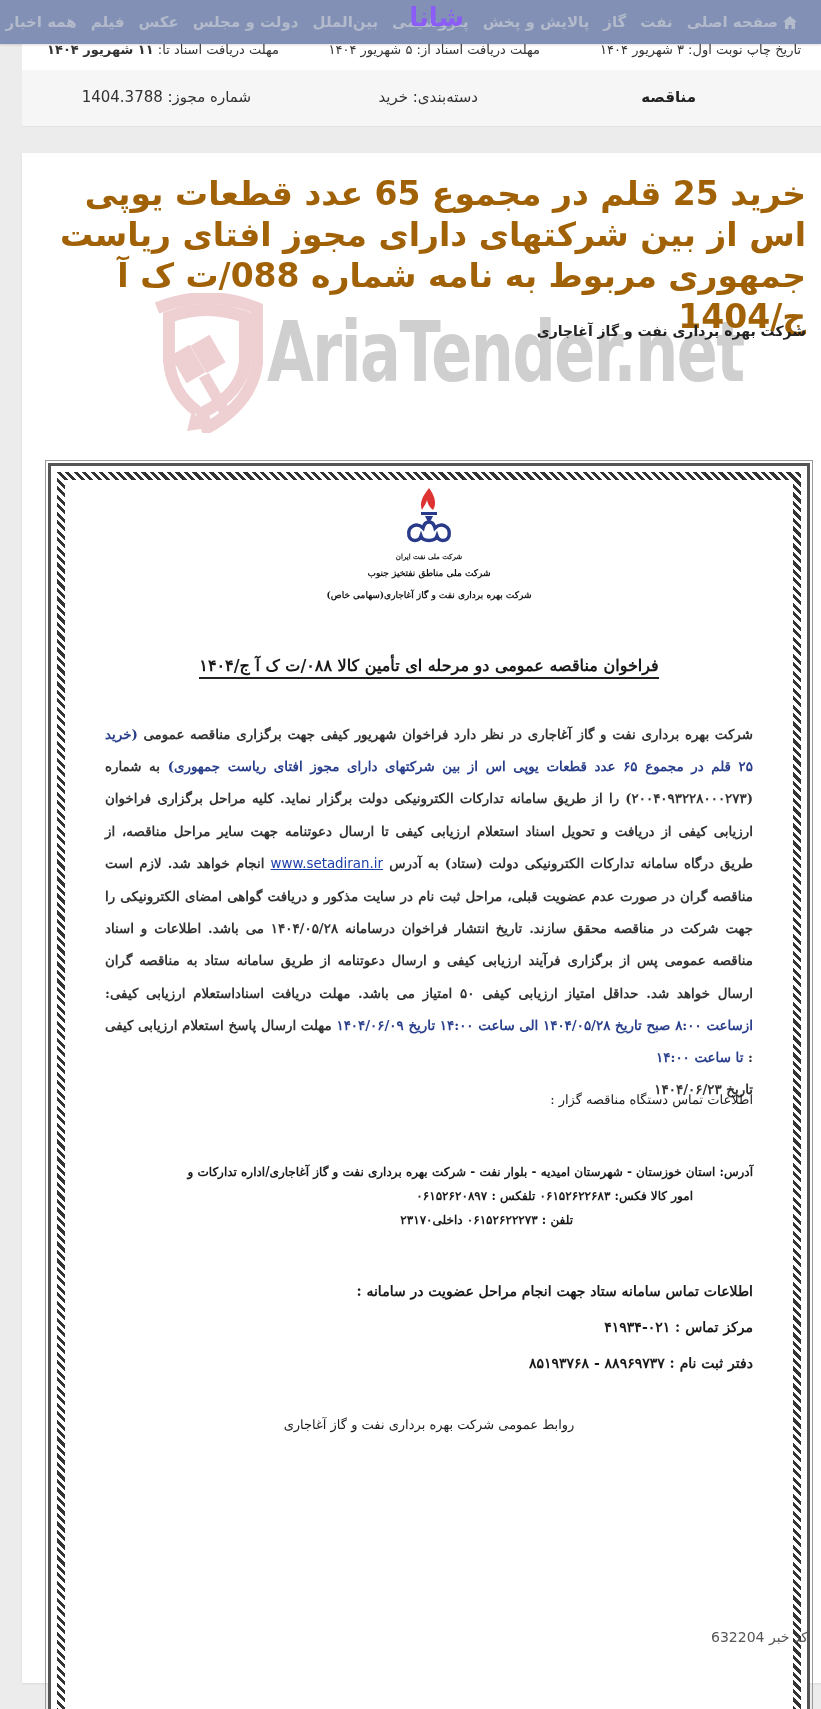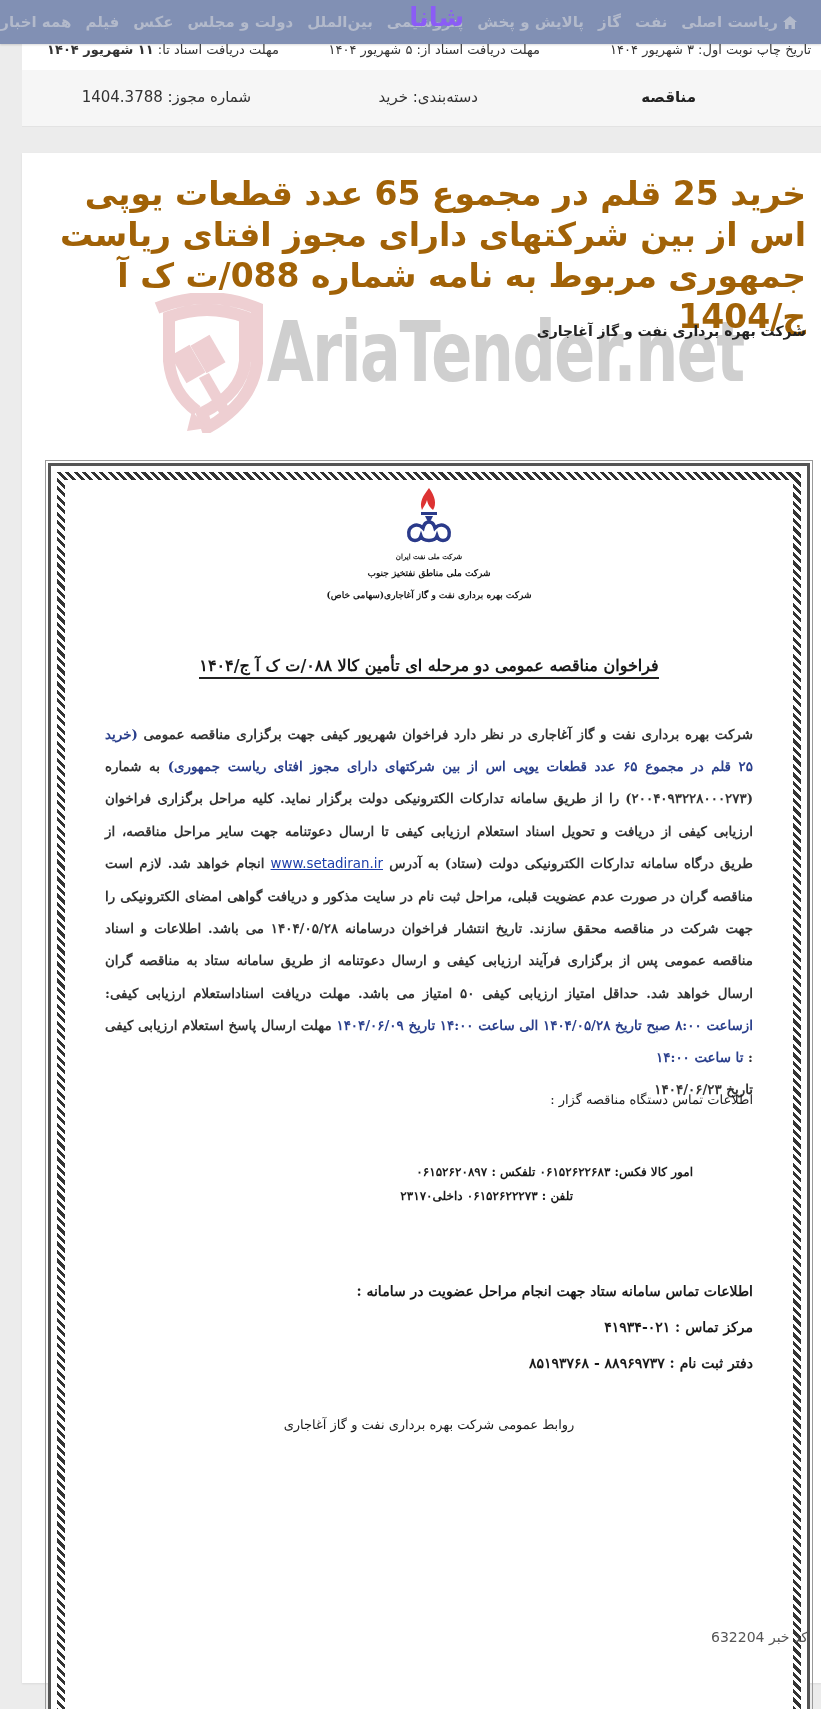--- a/index.html
+++ b/index.html
@@ -35,21 +35,21 @@
     color: #8b5cf6; font-size: 26px; font-weight: bold; line-height: 30px;
     font-family: "DejaVu Sans", sans-serif;
   }
   
   .info-strip {
     position: absolute; top: 36px; left: 22px; width: 799px; height: 34px;
     background: #fff;
     font-size: 13px; color: #333;
   }
   .info-strip .cell { position: absolute; top: 6px; white-space: nowrap; }
-  .info-strip .c1 { right: 10px; margin-left: 20px; }
+  .info-strip .c1 { right: 20px; margin-left: 20px; }
   .info-strip .c2 { right: 281px; }
   .info-strip .c3 { right: 542px; }
   .info-strip b { font-weight: bold; }
   .meta-row {
     position: absolute; top: 70px; left: 22px; width: 799px; height: 57px;
     background: #f6f6f6;
     border-bottom: 1px solid #e3e3e3;
     font-size: 15px; color: #333;
   }
   .meta-row .cell { position: absolute; top: 18px; white-space: nowrap; }
@@ -131,21 +131,21 @@
 </head>
 <body>
 
 <div class="topnav">
   <span class="nav-item">
     <span class="home-icon">
       <svg viewBox="0 0 14 13">
           <path d="M7 0 L14 6 L12 6 L12 13 L8.5 13 L8.5 9 L5.5 9 L5.5 13 L2 13 L2 6 L0 6 Z" fill="#b3bacb"></path>
         </svg>
     </span>
-    <span>ریاست اصلی</span>
+    <span>صفحه اصلی</span>
   </span>
   <span class="nav-item">نفت</span>
   <span class="nav-item">گاز</span>
   <span class="nav-item">پالایش و پخش</span>
   <span class="nav-item">پتروشیمی</span>
   <span class="nav-item">بین‌الملل</span>
   <span class="nav-item">دولت و مجلس</span>
   <span class="nav-item">عکس</span>
   <span class="nav-item">فیلم</span>
   <span class="nav-item">همه اخبار</span>
@@ -197,20 +197,21 @@
         <span>به شماره (۲۰۰۴۰۹۳۲۲۸۰۰۰۲۷۳) را از طریق سامانه تدارکات الکترونیکی دولت برگزار نماید. کلیه مراحل برگزاری فراخوان ارزیابی کیفی از دریافت و تحویل اسناد استعلام ارزیابی کیفی تا ارسال دعوتنامه جهت سایر مراحل مناقصه، از طریق درگاه سامانه تدارکات الکترونیکی دولت (ستاد) به آدرس</span>
         <span class="link">www.setadiran.ir</span>
         <span>انجام خواهد شد. لازم است مناقصه گران در صورت عدم عضویت قبلی، مراحل ثبت نام در سایت مذکور و دریافت گواهی امضای الکترونیکی را جهت شرکت در مناقصه محقق سازند. تاریخ انتشار فراخوان درسامانه ۱۴۰۴/۰۵/۲۸ می باشد. اطلاعات و اسناد مناقصه عمومی پس از برگزاری فرآیند ارزیابی کیفی و ارسال دعوتنامه از طریق سامانه ستاد به مناقصه گران ارسال خواهد شد. حداقل امتیاز ارزیابی کیفی ۵۰ امتیاز می باشد. مهلت دریافت اسناداستعلام ارزیابی کیفی:</span>
         <span class="blue">ازساعت ۸:۰۰ صبح تاریخ ۱۴۰۴/۰۵/۲۸ الی ساعت ۱۴:۰۰ تاریخ ۱۴۰۴/۰۶/۰۹</span>
         <span>مهلت ارسال پاسخ استعلام ارزیابی کیفی :</span>
         <span class="blue">تا ساعت ۱۴:۰۰</span><br>
         <span>تاریخ ۱۴۰۴/۰۶/۲۳</span>
       </div>
       <div class="doc-contact-title">اطلاعات تماس دستگاه مناقصه گزار :</div>
       <div class="doc-addr">
+        <div>آدرس: استان خوزستان - شهرستان امیدیه - بلوار نفت - شرکت بهره برداری نفت و گاز آغاجاری/اداره تدارکات و</div>
         <div class="l2">امور کالا فکس: ۰۶۱۵۲۶۲۲۶۸۳        تلفکس : ۰۶۱۵۲۶۲۰۸۹۷</div>
         <div class="l3">تلفن : ۰۶۱۵۲۶۲۲۲۷۳ داخلی۲۳۱۷۰</div>
       </div>
       <div class="doc-setad">
         <div>اطلاعات تماس سامانه ستاد جهت انجام مراحل عضویت در سامانه :</div>
         <div>مرکز تماس : ۰۲۱-۴۱۹۳۴</div>
         <div>دفتر ثبت نام : ۸۸۹۶۹۷۳۷ - ۸۵۱۹۳۷۶۸</div>
       </div>
       <div class="doc-sign">روابط عمومی شرکت بهره برداری نفت و گاز آغاجاری</div>
     </div>

